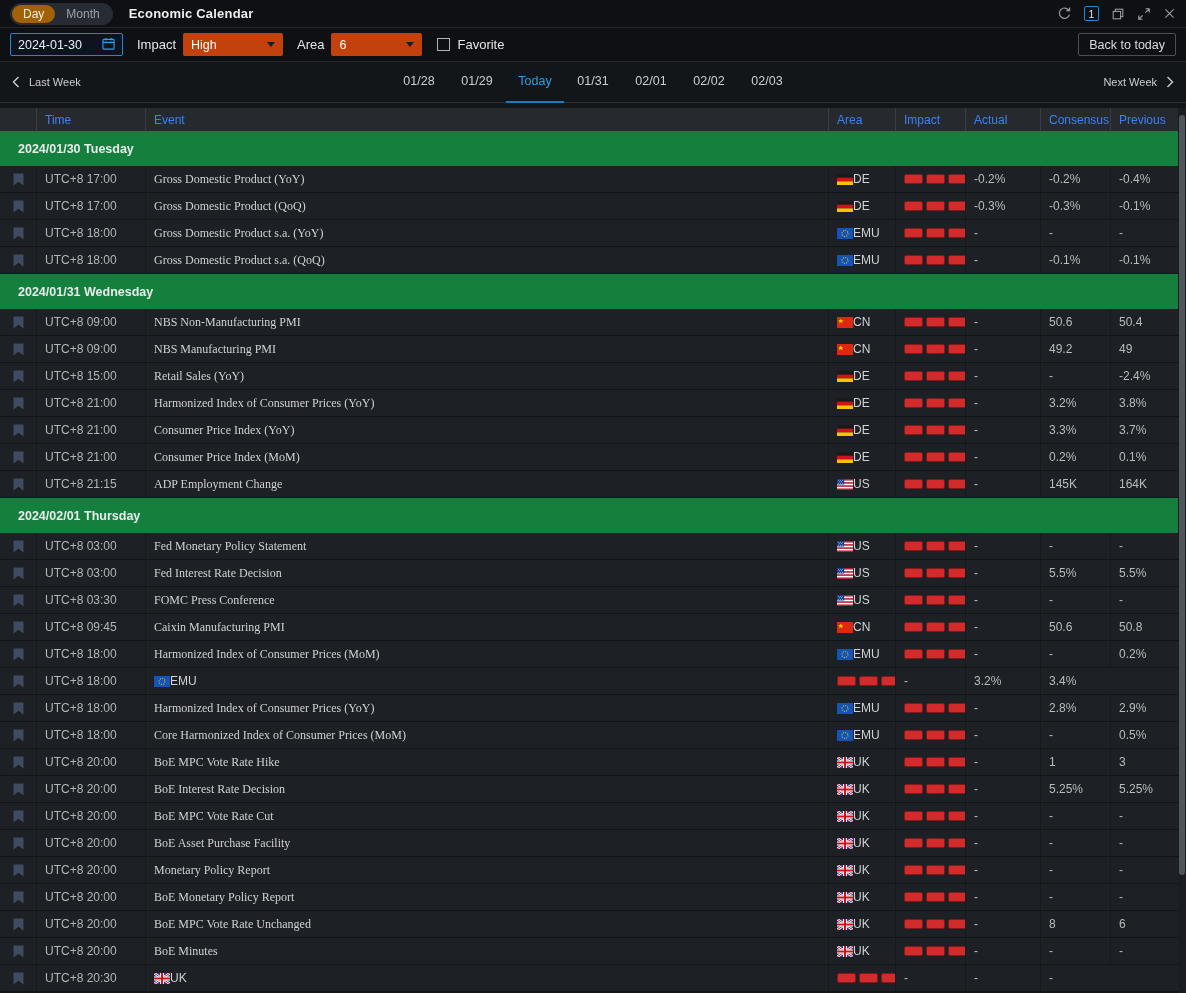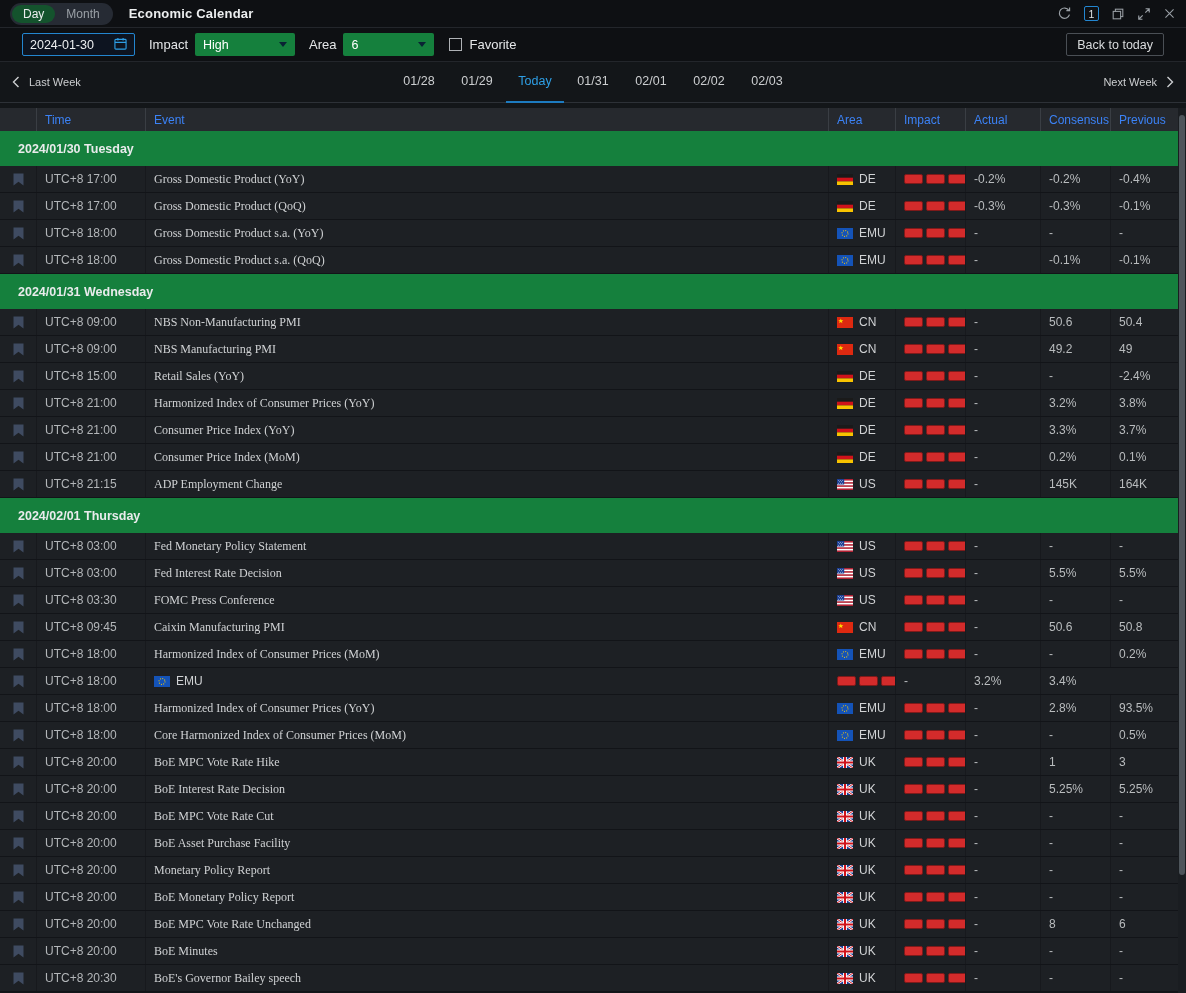--- a/index.html
+++ b/index.html
@@ -9,34 +9,34 @@
     font-family:"Liberation Sans", sans-serif;
     color:#c9ccce;
     overflow:hidden;
     position:relative;
   }
   
   .titlebar { height:28px; background:#0e1013; display:flex; align-items:center;
     padding:0 10px; border-bottom:1px solid #23262b; }
   .toggle { display:flex; background:#262b34; border-radius:12px; padding:2px; }
   .toggle .seg { padding:2px 11px; font-size:12px; color:#9aa0a6; border-radius:10px; cursor:default; }
-  .toggle .seg.active { background:#14532d; color:#eceeef; }
+  .toggle .seg.active { background:#a16207; color:#eceeef; }
   .app-title { margin-left:16px; font-weight:bold; font-size:13px; color:#eceeef; letter-spacing:.2px; }
   .win-icons { margin-left:auto; display:flex; gap:12px; align-items:center; }
   .win-icons svg { display:block; }
   .panel-badge { width:15px; height:15px; border:1px solid #2386d0; border-radius:2px;
     color:#dfe2e4; font-size:10.5px; display:flex; align-items:center; justify-content:center; }
   
   .filterbar { height:34px; background:#0e1013; display:flex; align-items:center;
-    padding:0 22px; border-bottom:1px solid #23262b; }
+    padding:0 10px; border-bottom:1px solid #23262b; }
   .date-input { width:113px; height:23px; border:1.5px solid #2386d0; border-radius:2px;
     display:flex; align-items:center; justify-content:space-between; padding:0 7px;
     background:#0d1420; color:#eceeef; font-size:12.5px; }
   .flabel { font-size:13px; color:#e4e6e8; margin-left:14px; }
-  .select { height:23px; background:#15803d; border-radius:2px; display:flex; align-items:center;
+  .select { height:23px; background:#c2410c; border-radius:2px; display:flex; align-items:center;
     justify-content:space-between; padding:0 8px; color:#fff; font-size:12.5px; margin-left:7px; }
   .select.impact { width:100px; } .select.area { width:91px; }
   .dd-arrow { width:0; height:0; border-left:4.5px solid transparent; border-right:4.5px solid transparent;
     border-top:5.5px solid #0a2334; }
   .checkbox { width:13px; height:13px; border:1px solid #aeb1b5; margin-left:15px; background:transparent; }
   .fav-label { font-size:13px; color:#e4e6e8; margin-left:7px; }
   .back-btn { margin-left:auto; height:23px; padding:0 10px; border:1px solid #4a4f55;
     border-radius:2px; font-size:12.5px; color:#dadcde; display:flex; align-items:center; background:transparent; }
   
   .weeknav { height:41px; display:flex; align-items:center; padding:0 12px;
@@ -55,21 +55,21 @@
   .thead .cell:first-child { border-left:none; }
   .section { height:35px; display:flex; align-items:center; padding-left:18px;
     font-weight:bold; font-size:12.5px; color:#e9ebec; background:#15803d; }
   .row { height:27px; background:#1d2024; border-bottom:1px solid #121418;
     align-items:center; font-size:12px; }
   .row .cell { padding-left:8px; height:100%; display:flex; align-items:center;
     border-left:1px solid #17191d; overflow:hidden; white-space:nowrap; }
   .row .cell:first-child { border-left:none; justify-content:center; padding-left:0; }
   .cell.time { color:#b3b6b9; }
   .cell.event { color:#d0d2d4;font-family:Liberation Serif, serif; }
-  .cell.area { color:#d0d2d4; gap:6px; }
+  .cell.area { color:#d0d2d4; gap:0; }
   .cell.val { color:#b9bcbe; }
   .flag { width:16px; height:11px; display:inline-flex; flex:0 0 16px; }
   .flag svg { width:16px; height:11px; display:block; }
   .impact-bar { width:19px; height:10px; background:#d32b2b; border:1px solid #7e1a1a;
     border-radius:2px; margin-right:3px; flex:0 0 19px; }
   
   .scroll-track { position:absolute; right:0; top:108px; width:8px; height:885px; background:#1a1d21; }
   .scroll-thumb { position:absolute; right:1px; top:7px; width:6px; height:760px;
     background:#4e555b; border-radius:3px; }
 </style>
@@ -707,21 +707,21 @@
         </span>
       <span>EMU</span>
     </div>
     <div class="cell">
         <span class="impact-bar"></span>
         <span class="impact-bar"></span>
         <span class="impact-bar"></span>
       </div>
     <div class="cell val">-</div>
     <div class="cell val">2.8%</div>
-    <div class="cell val">93.5%</div>
+    <div class="cell val">2.9%</div>
   </div>
     <div class="row">
     <div class="cell">
       <svg width="11" height="13" viewBox="0 0 11 13">
           <path d="M0.5 0.5h10v12L5.5 8.7 0.5 12.5z" fill="#3f4b61"></path>
         </svg>
     </div>
     <div class="cell time">UTC+8 18:00</div>
     <div class="cell event">Core Harmonized Index of Consumer Prices (MoM)</div>
     <div class="cell area">
@@ -974,21 +974,20 @@
     <div class="cell val">-</div>
     <div class="cell val">-</div>
   </div>
     <div class="row">
     <div class="cell">
       <svg width="11" height="13" viewBox="0 0 11 13">
           <path d="M0.5 0.5h10v12L5.5 8.7 0.5 12.5z" fill="#3f4b61"></path>
         </svg>
     </div>
     <div class="cell time">UTC+8 20:30</div>
-    <div class="cell event">BoE's Governor Bailey speech</div>
     <div class="cell area">
       <span class="flag">
           <svg viewBox="0 0 16 11">
             <rect width="16" height="11" fill="#1c3f94"></rect>
             <path d="M0 0L16 11M16 0L0 11" stroke="#ffffff" stroke-width="2.4"></path>
             <path d="M0 0L16 11M16 0L0 11" stroke="#d0121a" stroke-width="1"></path>
             <path d="M8 0V11M0 5.5H16" stroke="#ffffff" stroke-width="3.8"></path>
             <path d="M8 0V11M0 5.5H16" stroke="#d0121a" stroke-width="2"></path>
           </svg>
         </span>

